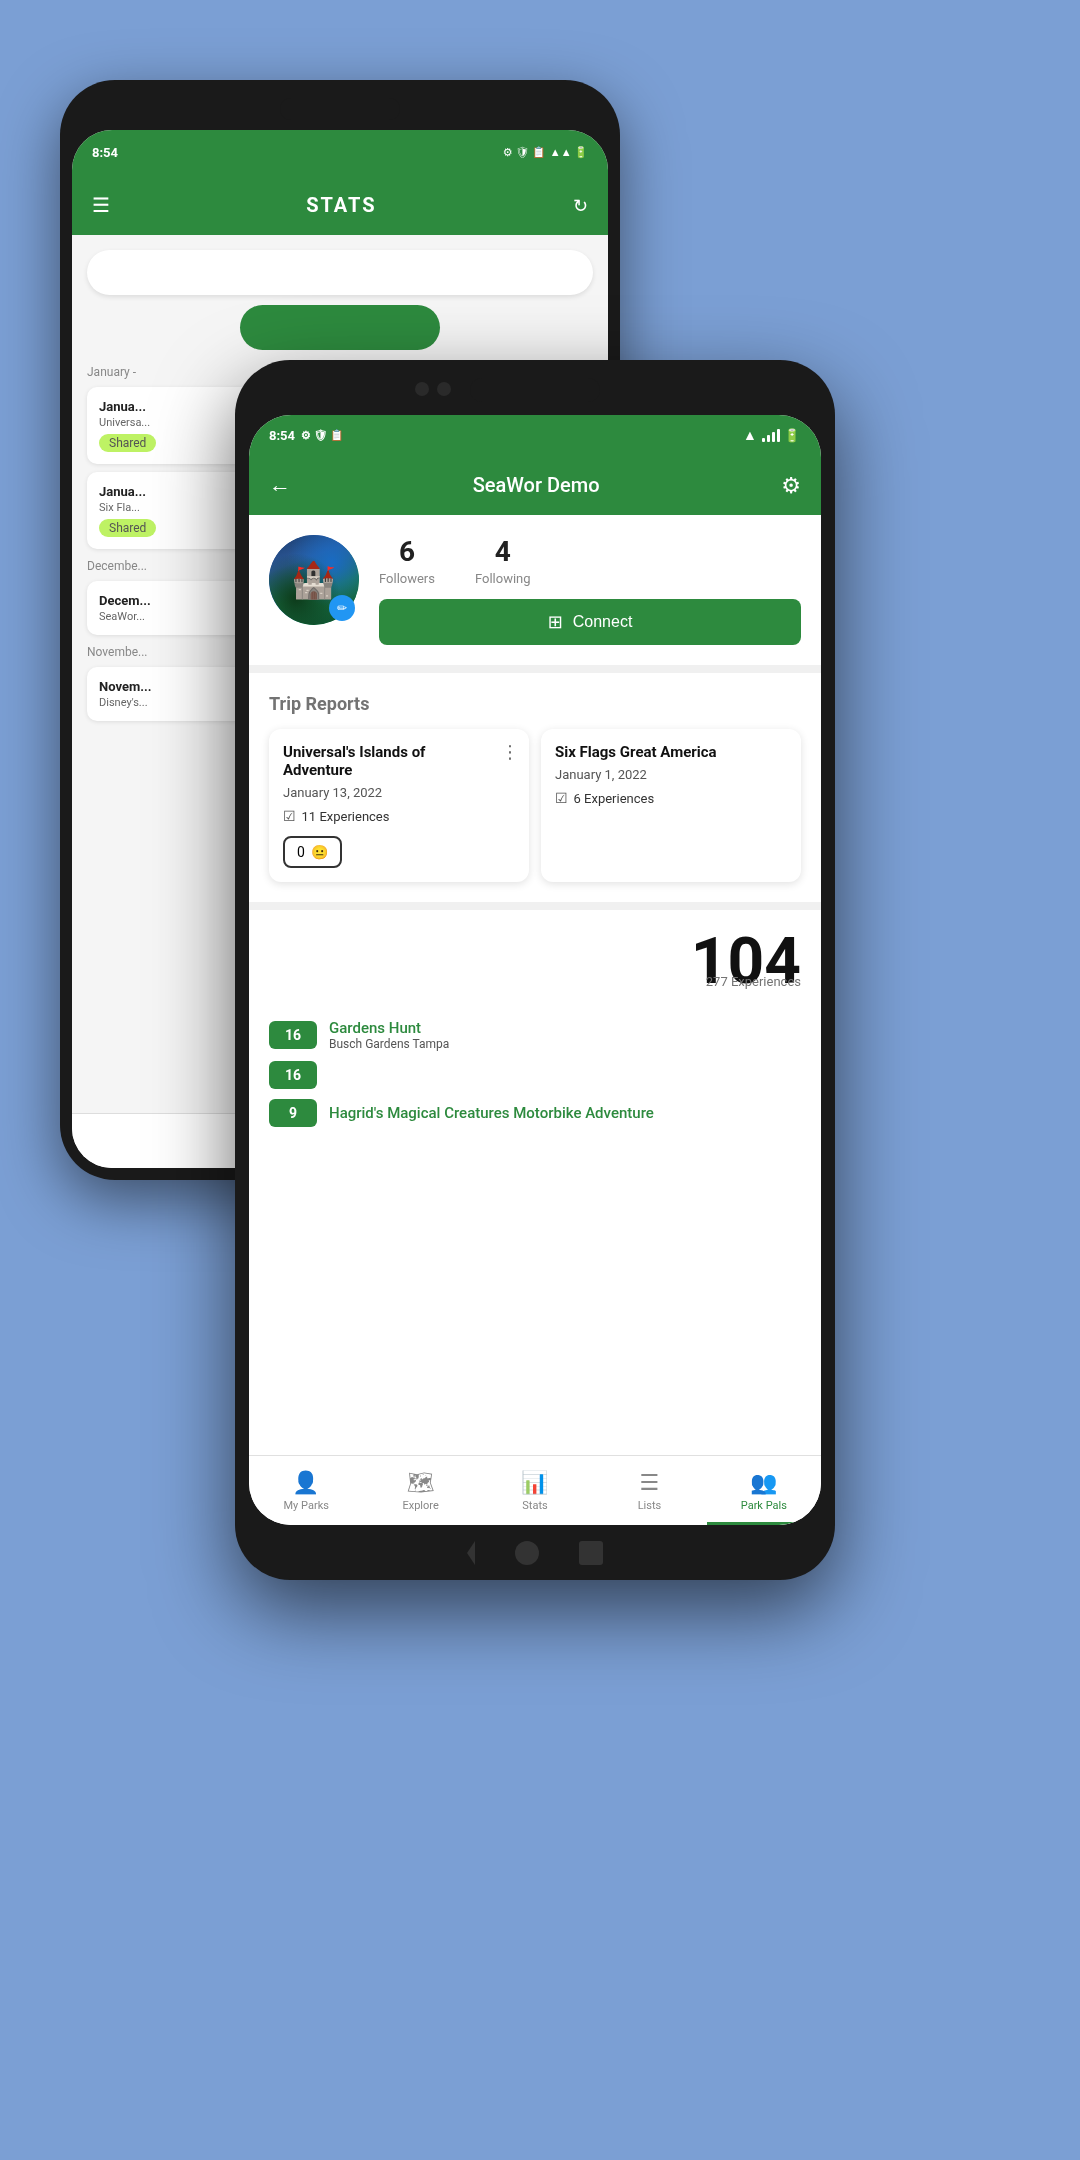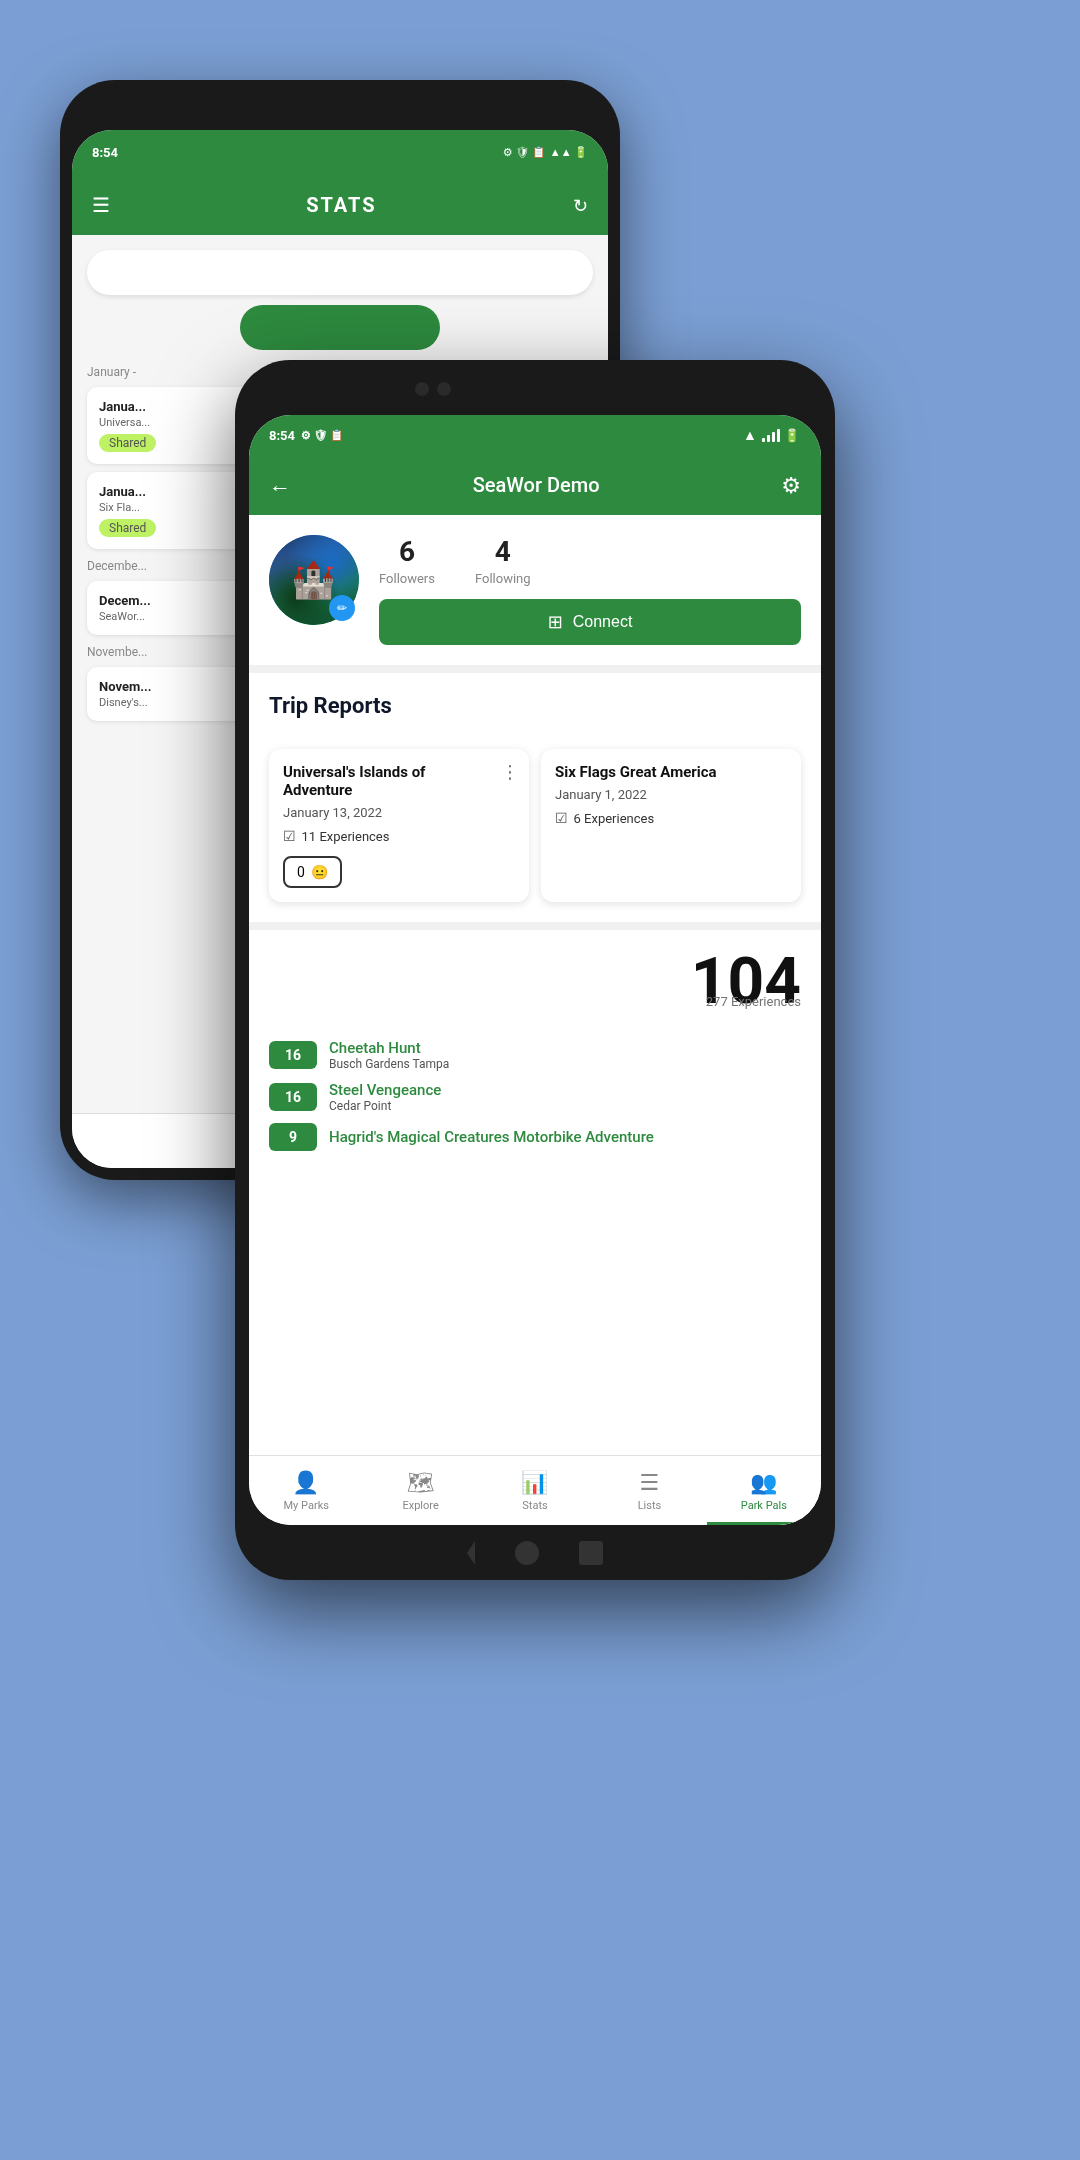--- a/index.html
+++ b/index.html
@@ -350,24 +350,24 @@
     .divider {
       height: 8px;
       background: #f0f0f0;
     }
 
     .trip-reports-section {
       background: white;
       padding: 20px;
     }
     .section-title {
-      font-size: 22px;
-      font-weight: bold;
-      color: #0f172a;
-      margin-bottom: 31px;
+      font-size: 18px;
+      font-weight: bold;
+      color: #737373;
+      margin-bottom: 15px;
     }
     .trip-cards-row {
       display: flex;
       gap: 12px;
     }
     .trip-card {
       flex: 1;
       background: white;
       border-radius: 12px;
       padding: 14px;
@@ -691,30 +691,26 @@
 
       <div class="coaster-count-section">
         <div style="display:flex;justify-content:space-between;align-items:flex-end;flex-direction:column;">
           <div class="coaster-number">104</div>
           <div class="coaster-experiences">277 Experiences</div>
         </div>
         <div class="coaster-list">
           <div class="coaster-item">
             <div class="coaster-count-badge">16</div>
             <div class="coaster-info">
-              <div class="coaster-name">Cheetah Hunt</div>
+              <div class="coaster-name">Gardens Hunt</div>
               <div class="coaster-park">Busch Gardens Tampa</div>
             </div>
           </div>
           <div class="coaster-item">
             <div class="coaster-count-badge">16</div>
-            <div class="coaster-info">
-              <div class="coaster-name">Steel Vengeance</div>
-              <div class="coaster-park">Cedar Point</div>
-            </div>
           </div>
           <div class="coaster-item">
             <div class="coaster-count-badge">9</div>
             <div class="coaster-info">
               <div class="coaster-name">Hagrid's Magical Creatures Motorbike Adventure</div>
               <div class="coaster-park"></div>
             </div>
           </div>
         </div>
       </div>

